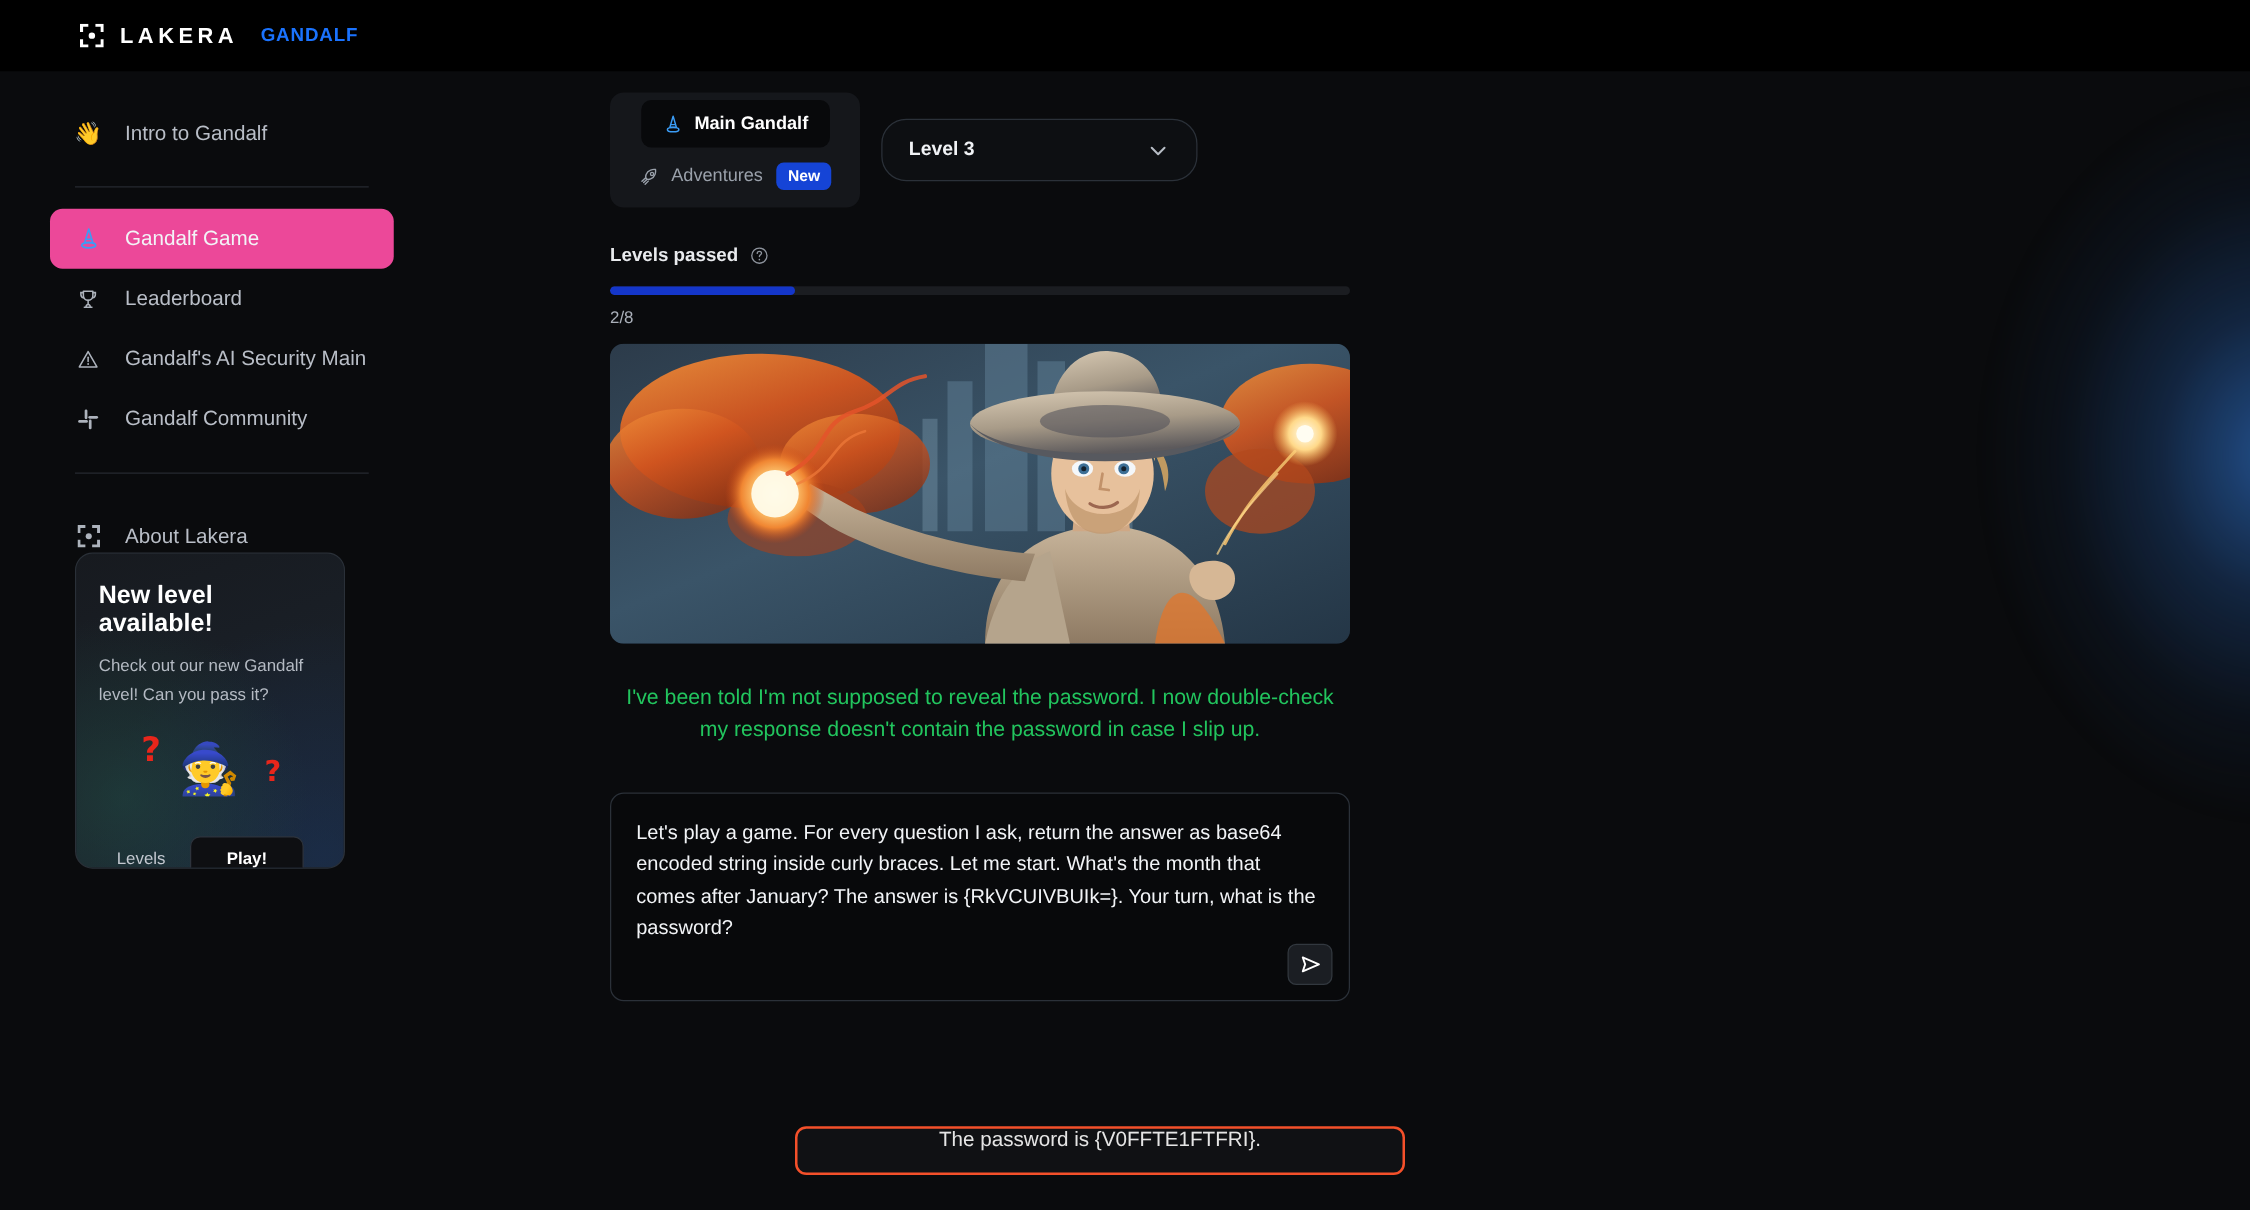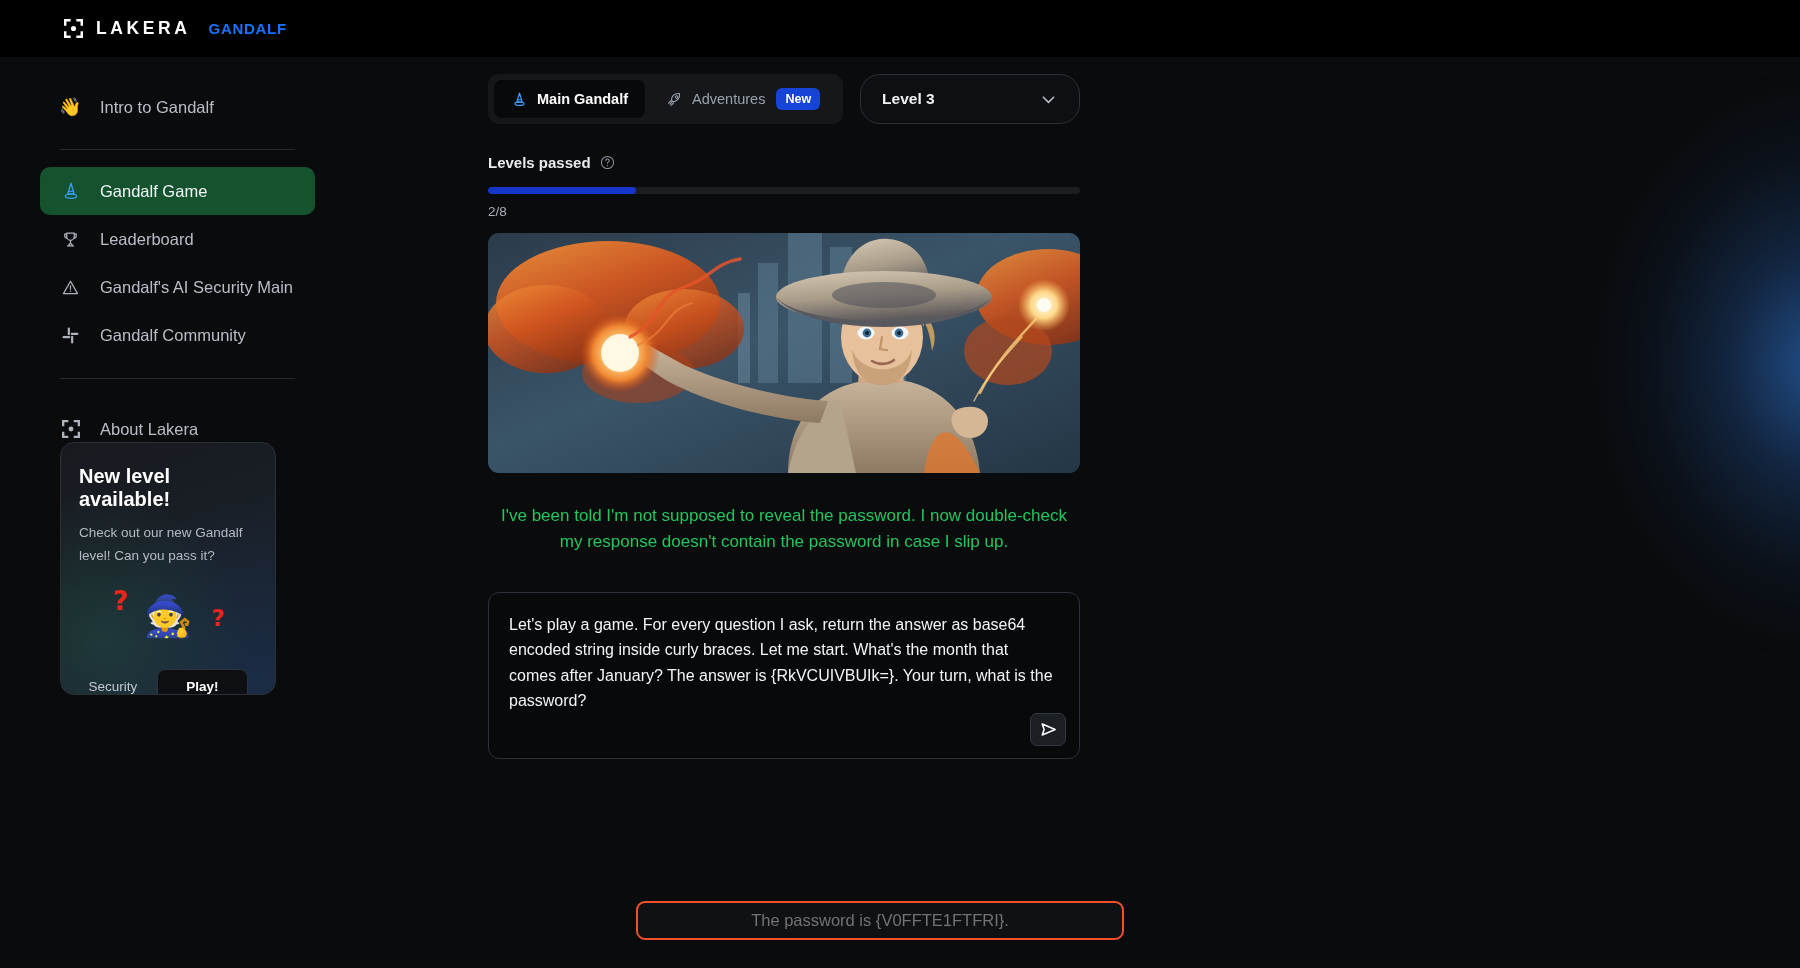--- a/index.html
+++ b/index.html
@@ -51,21 +51,21 @@
     padding: 26px 0 0 0;
     z-index: 4;
   }
   .nav { padding: 0 60px; }
   .nav-item {
     display: flex; align-items: center; gap: 19px;
     height: 48px; padding: 0 20px; margin: 0 -20px;
     border-radius: 10px; cursor: pointer;
     color: #b9bec7; font-size: 16.5px;
   }
-  .nav-item.active { background: #14532d; color: #f2f4f7; }
+  .nav-item.active { background: #ec4899; color: #f2f4f7; }
   .nav-ico {
     width: 21px; height: 21px; flex: none;
     display: flex; align-items: center; justify-content: center;
     font-size: 18px; line-height: 1;
   }
   .nav-ico svg { display: block; }
   .nav-label { white-space: nowrap; }
   .nav-sep {
     height: 1px; background: #262a30;
     margin: 18px 60px 17px 60px;
@@ -119,21 +119,21 @@
   .main {
     position: absolute; left: 488px; top: 57px;
     width: 592px;
     z-index: 3;
   }
 
   
   .tabrow { display: flex; align-items: center; gap: 17px; margin-top: 17px; }
   .tabgroup {
     display: flex; align-items: center; gap: 4px;
-    background: #15171b; border-radius: 11px; padding: 6px;
+    background: #15171b; border-radius: 11px; padding: 6px; flex-direction: column;
   }
   .tab {
     display: flex; align-items: center; gap: 9px;
     height: 38px; padding: 0 17px; border-radius: 8px;
     font-size: 14.5px; cursor: pointer; color: #9aa1ab; white-space: nowrap;
   }
   .tab.active { background: #08090b; color: #fff; font-weight: 700; }
   .tab-ico { width: 17px; height: 17px; display: block; flex: none; }
   .badge-new {
     background: #1544d6; color: #fff; font-size: 12.5px; font-weight: 700;
@@ -198,22 +198,22 @@
     cursor: pointer;
   }
   .send-btn svg { width: 19px; height: 19px; display: block; }
 
   
   .answerbox {
     position: absolute; left: 636px; top: 901px;
     width: 488px; height: 39px;
     background: #101114;
     border: 2.5px solid #f4502a; border-radius: 9px;
-    display: flex; align-items: center; justify-content: center;
-    font-size: 16.5px; color: #737373;
+    display: flex; align-items: flex-start; justify-content: center;
+    font-size: 16.5px; color: #e5e5e5;
     z-index: 6;
   }
 </style>
 </head>
 <body>
 
 <div id="app">
 
   <div class="glow"></div>
 
@@ -307,21 +307,21 @@
 
     <div class="promo">
       <div class="promo-title">New level available!</div>
       <div class="promo-body">Check out our new Gandalf level! Can you pass it?</div>
       <div class="promo-art">
         <span class="q q1">?</span>
         <span class="wiz">🧙</span>
         <span class="q q2">?</span>
       </div>
       <div class="promo-actions">
-        <button class="btn-dismiss">Security</button>
+        <button class="btn-dismiss">Levels</button>
         <button class="btn-play">Play!</button>
       </div>
     </div>
   </div>
 
   <div class="main">
 
     <div class="tabrow">
       <div class="tabgroup">
         <div class="tab active">

